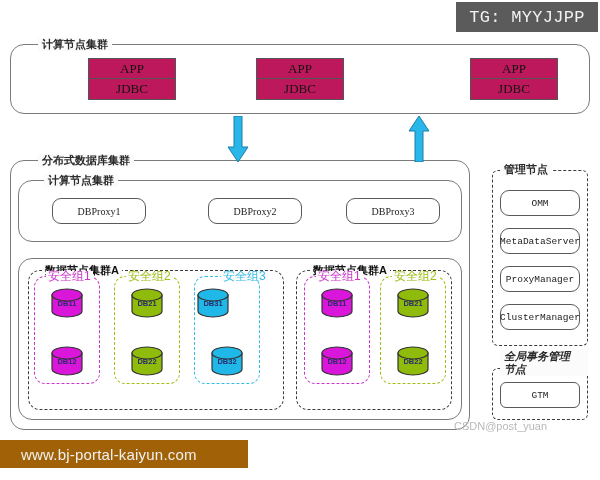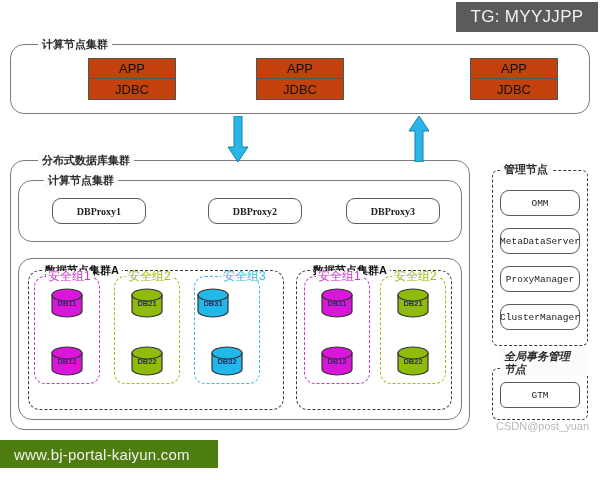--- a/index.html
+++ b/index.html
@@ -7,32 +7,32 @@
     width:600px;height:480px;background:#ffffff;
     font-family:"Liberation Serif", serif;
     position:relative;overflow:hidden;
   }
   #canvas{position:absolute;left:0;top:0;width:600px;height:480px;}
 
   
   .tg-badge{
     position:absolute;left:456px;top:2px;width:142px;height:30px;
     background:#5b5b5b;color:#f2f2f2;
-    font-family:Liberation Sans, sans-serif;font-size:17px;
+    font-family:Liberation Mono, monospace;font-size:17px;
     display:flex;align-items:center;justify-content:center;letter-spacing:.3px;
   }
   .url-banner{
-    position:absolute;left:0px;top:440px;width:218px;height:28px;
-    background:#4d7c0f;color:#f0f0f0;
+    position:absolute;left:0px;top:440px;width:248px;height:28px;
+    background:#a16207;color:#f0f0f0;
     font-family:"Liberation Sans", sans-serif;font-size:15px;
-    display:flex;align-items:center;padding-left:14px;box-sizing:border-box;
+    display:flex;align-items:center;padding-left:21px;box-sizing:border-box;
     letter-spacing:.2px;
   }
   .csdn-wm{
-    position:absolute;left:496px;top:420px;
+    position:absolute;left:454px;top:420px;
     color:#b9b9b9;font-family:"Liberation Sans", sans-serif;font-size:11px;
     white-space:nowrap;
   }
 
   
   .frame{
     position:absolute;box-sizing:border-box;
     border:1.4px solid #7b7b7b;border-radius:14px;background:transparent;
   }
   .frame-label{
@@ -40,41 +40,41 @@
     font-family:"Liberation Sans", sans-serif;font-weight:bold;
     font-size:11px;padding:0 4px;white-space:nowrap;line-height:13px;
   }
 
   
   #client-layer{left:10px;top:44px;width:580px;height:70px;}
   #client-layer-label{left:38px;top:38px;}
 
   .app-stack{position:absolute;width:88px;}
   .app-cell{
-    box-sizing:border-box;border:1.3px solid #555;background:#c2410c;
+    box-sizing:border-box;border:1.3px solid #555;background:#be185d;
     height:21px;display:flex;align-items:center;justify-content:center;
-    font-family:Liberation Sans, sans-serif;font-size:13px;color:#111;
+    font-family:Liberation Serif, serif;font-size:13px;color:#111;
   }
   .app-cell.bottom{border-top:none;}
 
   
   .arrow{position:absolute;width:22px;height:46px;}
 
   
   #dbcluster{left:10px;top:160px;width:460px;height:270px;}
   #dbcluster-label{left:38px;top:154px;}
 
   #compute-cluster{left:18px;top:180px;width:444px;height:62px;}
   #compute-cluster-label{left:44px;top:174px;}
 
   .proxy-box{
     position:absolute;top:198px;width:94px;height:26px;box-sizing:border-box;
     border:1.3px solid #5a5a5a;border-radius:9px;background:#fff;
     display:flex;align-items:center;justify-content:center;
-    font-family:"Liberation Serif", serif;font-size:10px;color:#222;font-weight:bold;
+    font-family:"Liberation Serif", serif;font-size:10px;color:#222;
   }
 
   #data-wrap{left:18px;top:258px;width:444px;height:162px;}
 
   .node-cluster{
     position:absolute;box-sizing:border-box;
     border:1.7px dashed #3a3a3a;border-radius:12px;background:transparent;
   }
   .node-cluster-label{
     position:absolute;background:#fbfbfb;color:#111;

